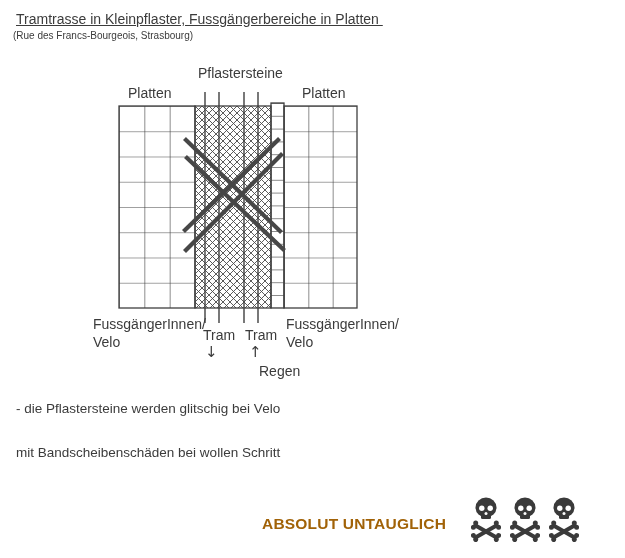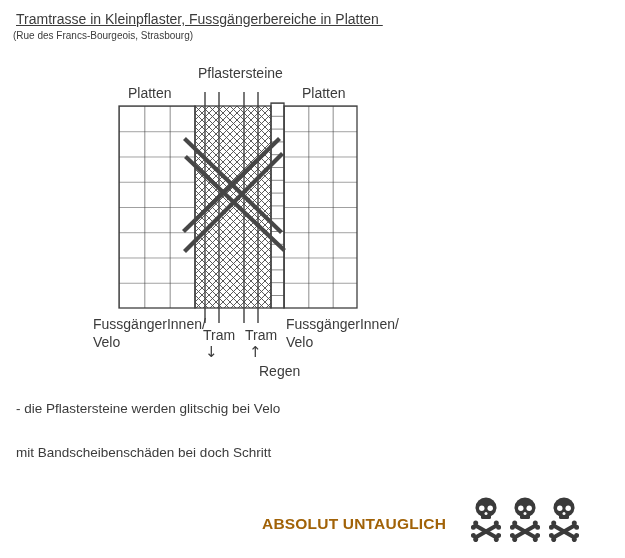--- a/index.html
+++ b/index.html
@@ -72,21 +72,21 @@
 
   <div class="abs lbl" style="left:286px;top:316px;">FussgängerInnen/</div>
   <div class="abs lbl" style="left:286px;top:334px;">Velo</div>
 
   <div class="abs arrow" style="left:205px;top:345px;">↓</div>
   <div class="abs arrow" style="left:249px;top:345px;">↑</div>
 
   <div class="abs lbl" style="left:259px;top:363px;">Regen</div>
 
   <div class="abs note" style="top:401px;">- die Pflastersteine werden glitschig bei Velo</div>
-  <div class="abs note" style="top:445px;">mit Bandscheibenschäden bei doch Schritt</div>
+  <div class="abs note" style="top:445px;">mit Bandscheibenschäden bei wollen Schritt</div>
 
   <div class="abs verdict">ABSOLUT UNTAUGLICH</div>
   <div class="abs skull-row">
     <svg width="30" height="46" viewBox="0 0 30 46">
       <g fill="#3a3a3a">
         <ellipse cx="15" cy="11.5" rx="10.5" ry="10"></ellipse>
         <rect x="10" y="17" width="10" height="6" rx="1.5"></rect>
       </g>
       <circle cx="10.8" cy="12.3" r="2.7" fill="#ffffff"></circle>
       <circle cx="19.2" cy="12.3" r="2.7" fill="#ffffff"></circle>

